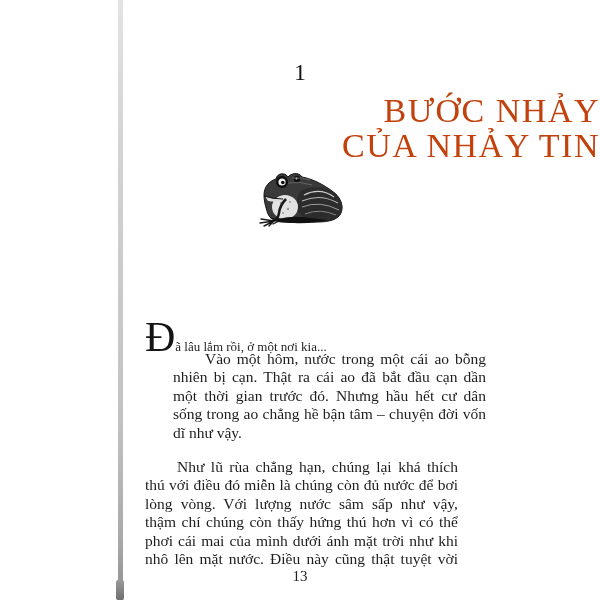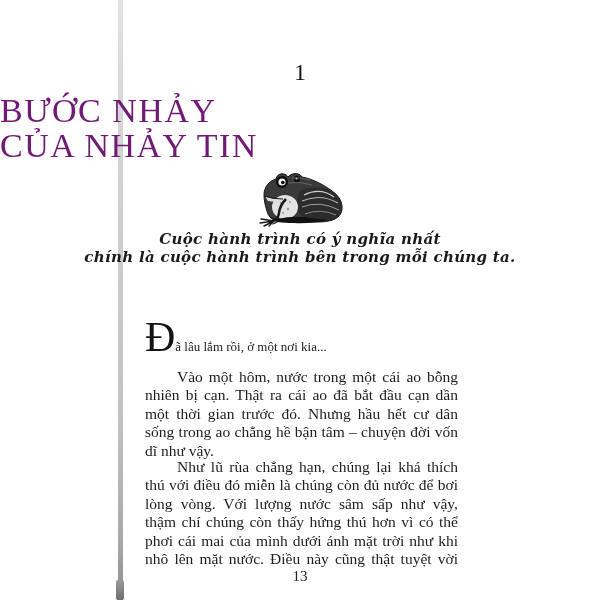--- a/index.html
+++ b/index.html
@@ -23,24 +23,24 @@
     border-radius:2px;
   }
   .chapter-number{
     position:absolute;top:60px;left:0;width:600px;
     text-align:center;
     font-size:24px;line-height:24px;
     color:#161616;
   }
   .title{
     position:absolute;top:93px;left:0;width:600px;
-    text-align:left;
+    text-align:right;
     font-size:34px;line-height:35px;
     letter-spacing:1.5px;
-    color:#701a75;
+    color:#c2410c;
     font-weight:400;
   }
   .frog-wrap{
     position:absolute;top:169px;left:50%;
     transform:translateX(-50%);
     width:96px;height:58px;
   }
   .epigraph{
     position:absolute;top:230px;left:0;width:600px;
     text-align:center;
@@ -56,21 +56,21 @@
     text-align:justify;
     color:#1d1d1d;
   }
   .par-opening{top:302px;}
   .par-opening .rest{font-size:13px;}
   .drop-cap{
     font-size:42px;line-height:38px;
     letter-spacing:0;
     color:#141414;
   }
-  .par-2{top:352px;text-indent:32px;}
+  .par-2{top:334px;text-indent:32px;margin-left:28px;}
   .par-3{top:442px;text-indent:32px;text-align-last:justify;}
   .page-number{
     position:absolute;top:568px;left:0;width:600px;
     text-align:center;font-size:15px;color:#222;
   }
 </style>
 </head>
 <body>
 
 <div class="page">
@@ -120,24 +120,20 @@
 
       <path d="M22,52 L9,50 M22,52 L8,54 M22,52 L12,57 M22,52 L17,57" stroke="#1a1a1a" fill="none" stroke-width="1.4" stroke-linecap="round"></path>
 
       <path d="M26,50 Q42,46 58,49 L76,51 Q58,55 42,54 Q32,54 26,52 Z" fill="#111111"></path>
       <path d="M26,51 L19,49 M26,51 L18,52 M27,52 L21,55" stroke="#111111" stroke-width="1.2" stroke-linecap="round"></path>
 
       <path d="M40,9 Q50,8 58,11 M36,14 Q48,12 60,16" stroke="#6e6e6e" fill="none" stroke-width="0.8"></path>
     </svg>
   </div>
 
-  <div class="epigraph">
-    <div>Cuộc hành trình có ý nghĩa nhất</div>
-    <div>chính là cuộc hành trình bên trong mỗi chúng ta.</div>
-  </div>
 
   <p class="body-par par-opening"><span class="drop-cap">Đ</span><span class="rest">ã lâu lắm rồi, ở một nơi kia...</span></p>
 
   <p class="body-par par-2">Vào một hôm, nước trong một cái ao bỗng nhiên bị cạn. Thật ra cái ao đã bắt đầu cạn dần một thời gian trước đó. Nhưng hầu hết cư dân sống trong ao chẳng hề bận tâm – chuyện đời vốn dĩ như vậy.</p>
 
   <p class="body-par par-3">Như lũ rùa chẳng hạn, chúng lại khá thích thú với điều đó miễn là chúng còn đủ nước để bơi lòng vòng. Với lượng nước sâm sấp như vậy, thậm chí chúng còn thấy hứng thú hơn vì có thể phơi cái mai của mình dưới ánh mặt trời như khi nhô lên mặt nước. Điều này cũng thật tuyệt vời</p>
 
   <div class="page-number">13</div>
 
 </div>

